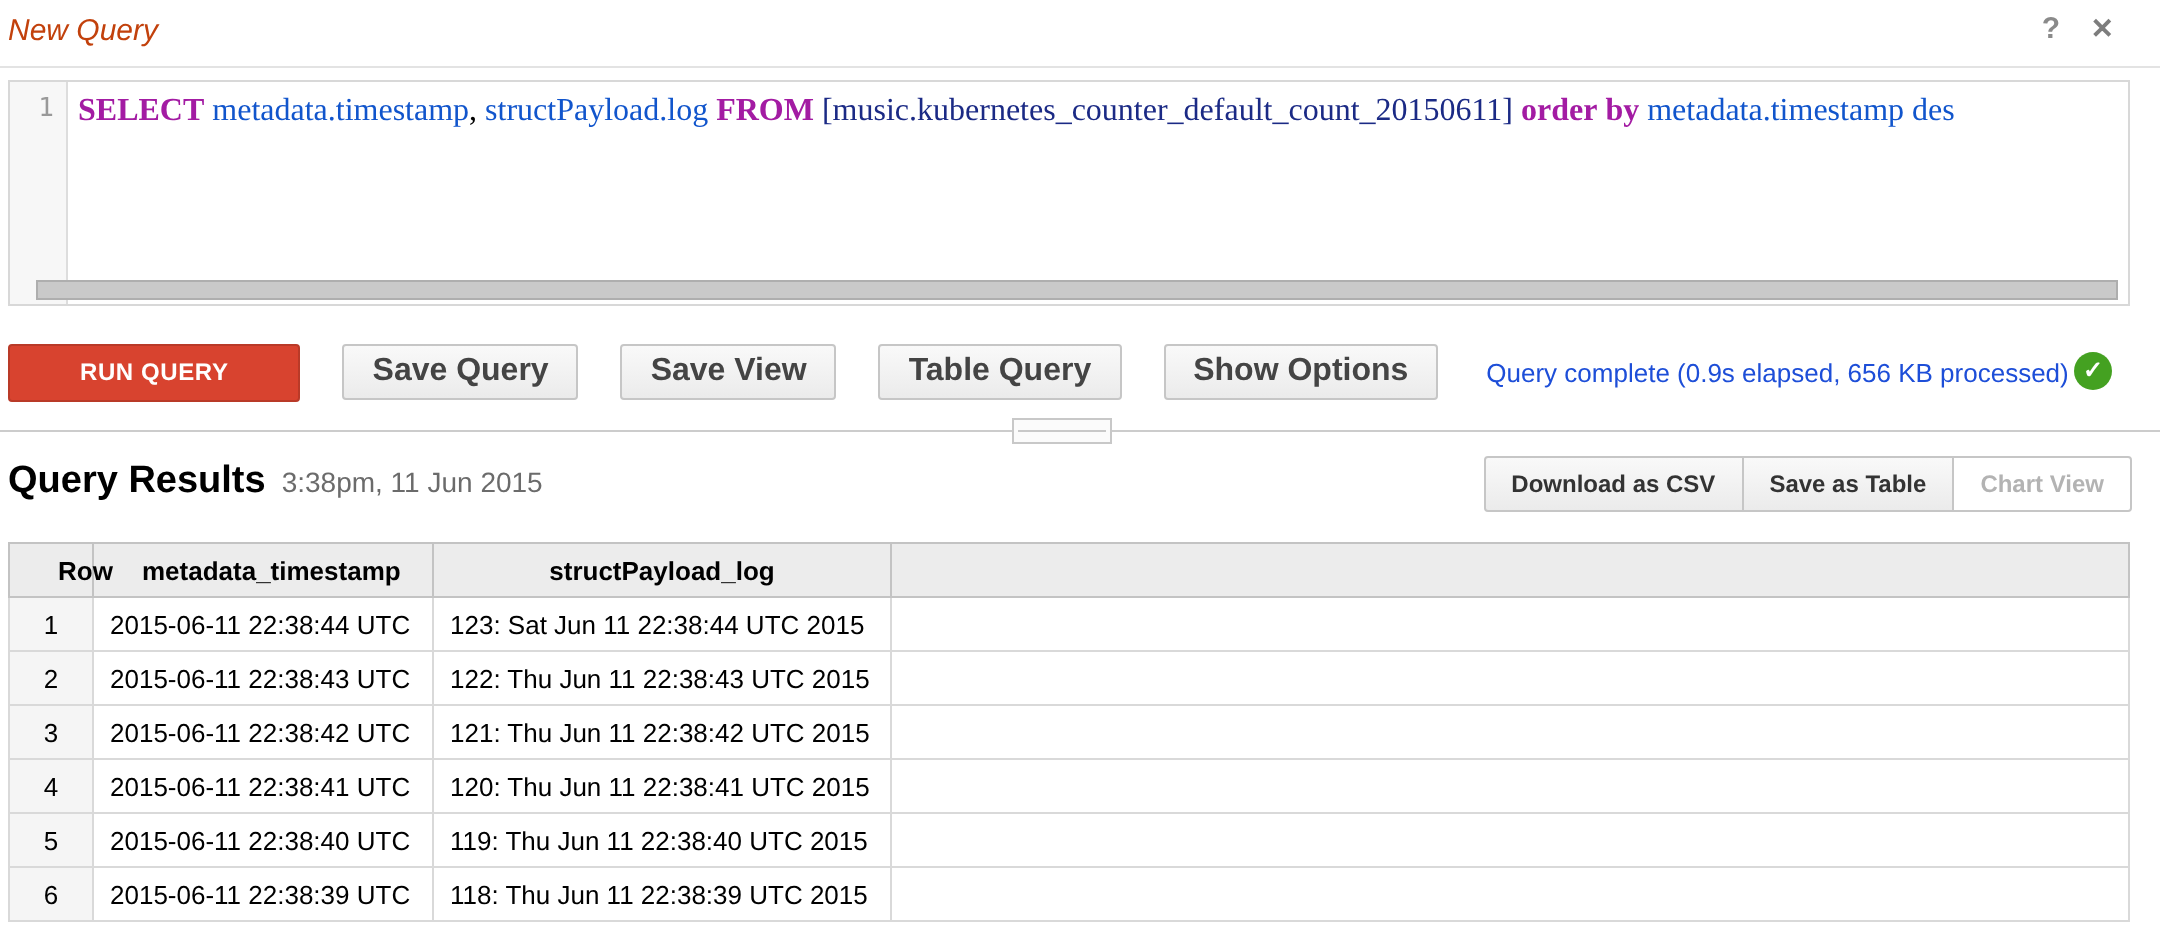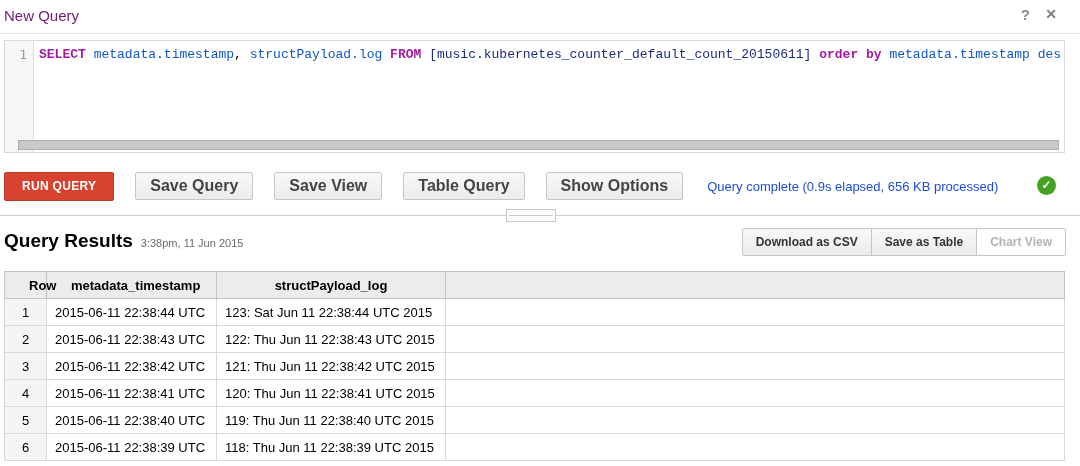--- a/index.html
+++ b/index.html
@@ -3,50 +3,50 @@
 <meta charset="utf-8">
 <style>
   * { margin:0; padding:0; box-sizing:border-box; }
   html,body { background:#fff; }
   body { font-family:"Liberation Sans", sans-serif; }
   .page { position:relative; width:1080px; height:466px; background:#fff; overflow:hidden; }
 
   
   .top-header { position:absolute; left:0; top:0; width:1080px; height:34px;
                 border-bottom:1px solid #e3e3e3; background:#fff; }
-  .page-title { position:absolute; left:4px; top:7px; font-size:15px; color:#701a75; }
+  .page-title { position:absolute; left:4px; top:7px; font-size:15px; color:#c2410c;font-style:italic; }
   .help-icon  { position:absolute; right:50px; top:6px; font-size:15px; font-weight:bold;
                 color:#8a8a8a; cursor:pointer; }
   .close-icon { position:absolute; right:23px; top:6px; font-size:14px; font-weight:bold;
                 color:#7d7d7d; cursor:pointer; }
 
   
   .editor { position:absolute; left:4px; top:40px; width:1061px; height:113px;
             border:1px solid #d8d8d8; background:#fff; }
   .gutter { position:absolute; left:0; top:0; bottom:0; width:29px;
             background:#f7f7f7; border-right:1px solid #ddd; }
   .line-number { position:absolute; top:6px; right:6px;
                  font-family:"DejaVu Sans Mono", monospace; font-size:13px; color:#999; }
   .code-area { position:absolute; left:34px; top:6px; right:2px; height:20px;
                overflow:hidden; cursor:text; }
-  .code-line { font-family:Liberation Mono, monospace; font-size:13px;
+  .code-line { font-family:Liberation Serif, serif; font-size:16px;
                white-space:pre; color:#000; }
   .tok-keyword    { color:#a31ba3; font-weight:bold; }
   .tok-identifier { color:#1155cc; }
   .tok-table      { color:#1b2a85; }
   .tok-plain      { color:#000; }
   .hscrollbar { position:absolute; left:13px; right:5px; bottom:2px; height:10px; background:#fff; }
   .hscroll-thumb { position:absolute; left:0; top:0; height:10px; width:100%;
                    background:#c9c9c9; border:1px solid #aeaeae; cursor:pointer; }
 
   
   .toolbar { position:absolute; left:4px; top:171px; width:1072px; height:30px;
              display:flex; align-items:center; }
   .run-btn { background:#d8432f; color:#fff; font-family:"Liberation Sans", sans-serif;
-             font-weight:bold; font-size:12px; padding:0 17px; height:29px;
+             font-weight:bold; font-size:12px; padding:0 35px; height:29px;
              border:1px solid #b93a28; border-radius:2px; cursor:pointer; letter-spacing:.3px; }
   .secondary-buttons { display:flex; }
   .gray-btn { background:linear-gradient(#f9f9f9,#ebebeb); color:#444;
               font-family:"Liberation Sans", sans-serif; font-weight:bold; font-size:16px;
               padding:0 14px; height:28px; border:1px solid #c6c6c6; border-radius:2px;
               margin-left:21px; cursor:pointer; }
   .status-text { margin-left:24px; font-size:13px; color:#1d4ed8; }
   .check-circle { position:absolute; right:20px; top:5px; width:19px; height:19px;
                   border-radius:50%; background:#44a121; color:#fff; font-size:12px;
                   font-weight:bold; text-align:center; line-height:19px; }
@@ -55,21 +55,21 @@
   .splitter-line { position:absolute; left:0; top:215px; width:1080px; height:1px; background:#ccc; }
   .splitter-grip { position:absolute; left:506px; top:209px; width:50px; height:13px;
                    background:#fbfbfb; border:1px solid #c8c8c8; cursor:row-resize; }
   .splitter-grip::after { content:""; position:absolute; left:2px; right:2px; top:5px;
                           height:1px; background:#c8c8c8; }
 
   
   .results-header { position:absolute; left:4px; top:226px; width:1072px; height:34px; }
   .results-title-row { position:absolute; left:0; top:4px; }
   .results-title { font-size:19px; font-weight:bold; color:#000; }
-  .results-time  { font-size:11px; color:#6b6b6b; margin-left:8px; }
+  .results-time  { font-size:14px; color:#6b6b6b; margin-left:8px; }
   .action-group { position:absolute; right:10px; top:2px; display:flex; }
   .seg-btn { background:linear-gradient(#f9f9f9,#ebebeb); color:#333; font-weight:bold;
              font-size:12px; padding:0 13px; height:28px; border:1px solid #c6c6c6;
              margin-left:-1px; cursor:pointer; font-family:"Liberation Sans", sans-serif; }
   .seg-btn:first-child { margin-left:0; border-radius:2px 0 0 2px; }
   .seg-btn:last-child  { border-radius:0 2px 2px 0; }
   .seg-btn.disabled { background:#fff; color:#b3b3b3; cursor:default; }
 
   
   .results-table { position:absolute; left:4px; top:271px; width:1061px;

